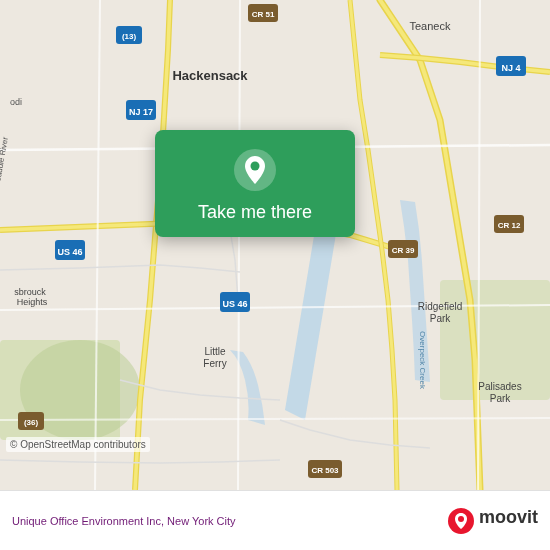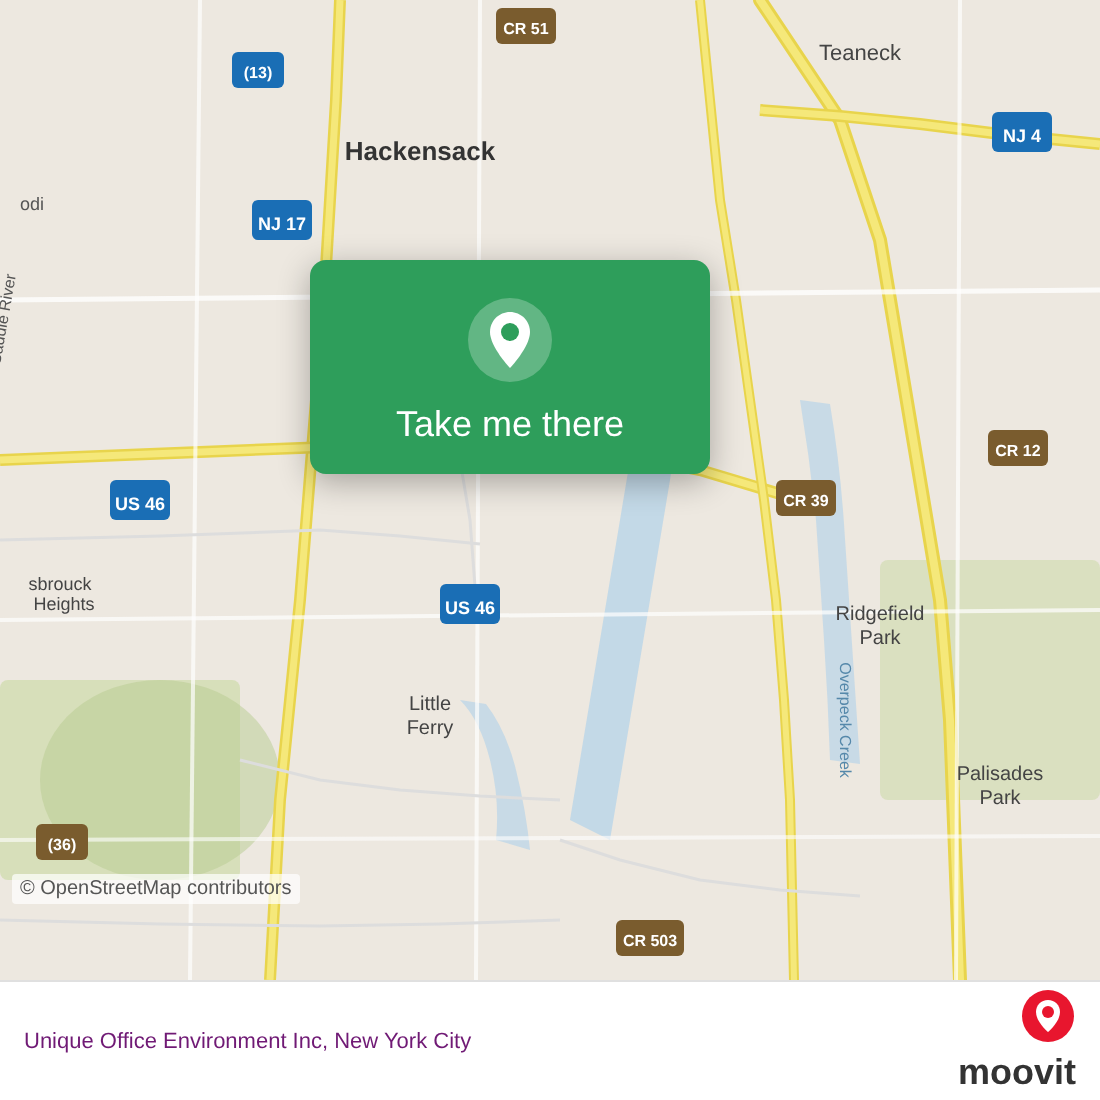--- a/index.html
+++ b/index.html
@@ -86,23 +86,22 @@
 
     #place-name {
       font-size: 11px;
       font-weight: 400;
       color: #701a75;
       flex: 1;
     }
 
     #moovit-logo {
       display: flex;
-      align-items: flex-end;
+      align-items: flex-start;
       gap: 4px;
-      flex-direction: column;
     }
 
     #moovit-icon {
       width: 28px;
       height: 28px;
     }
 
     #moovit-text {
       font-size: 18px;
       font-weight: 700;

